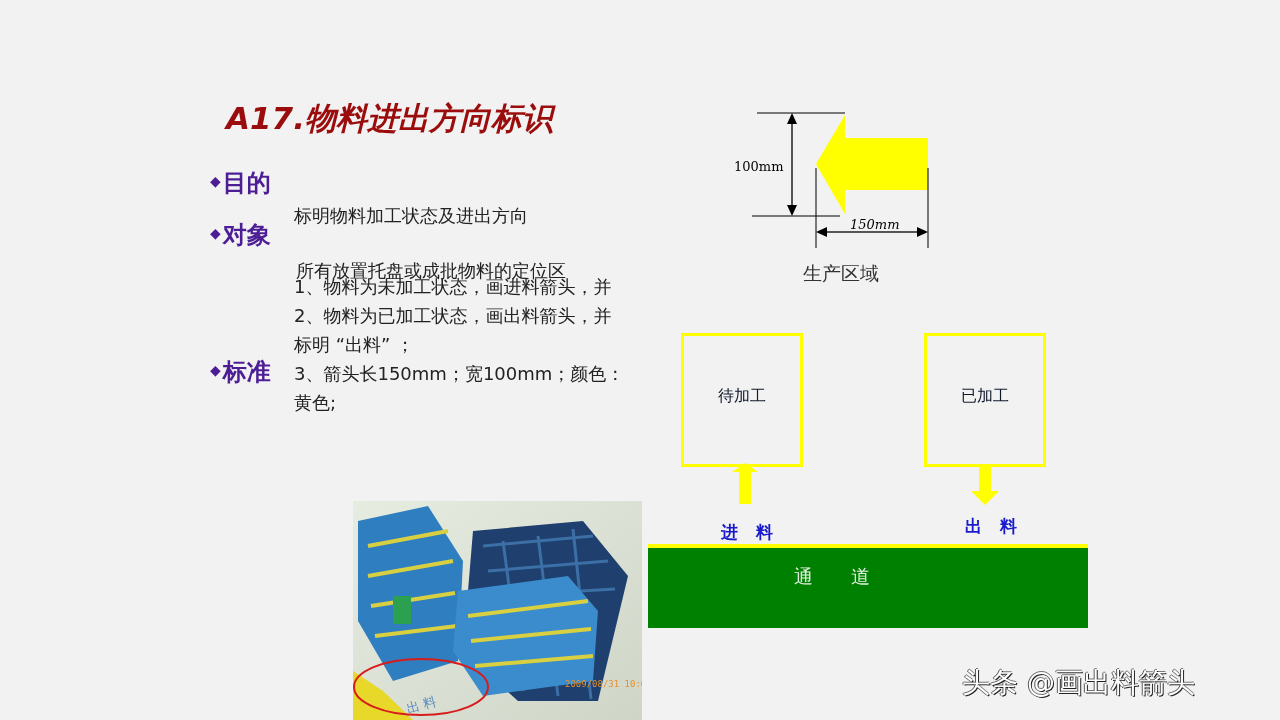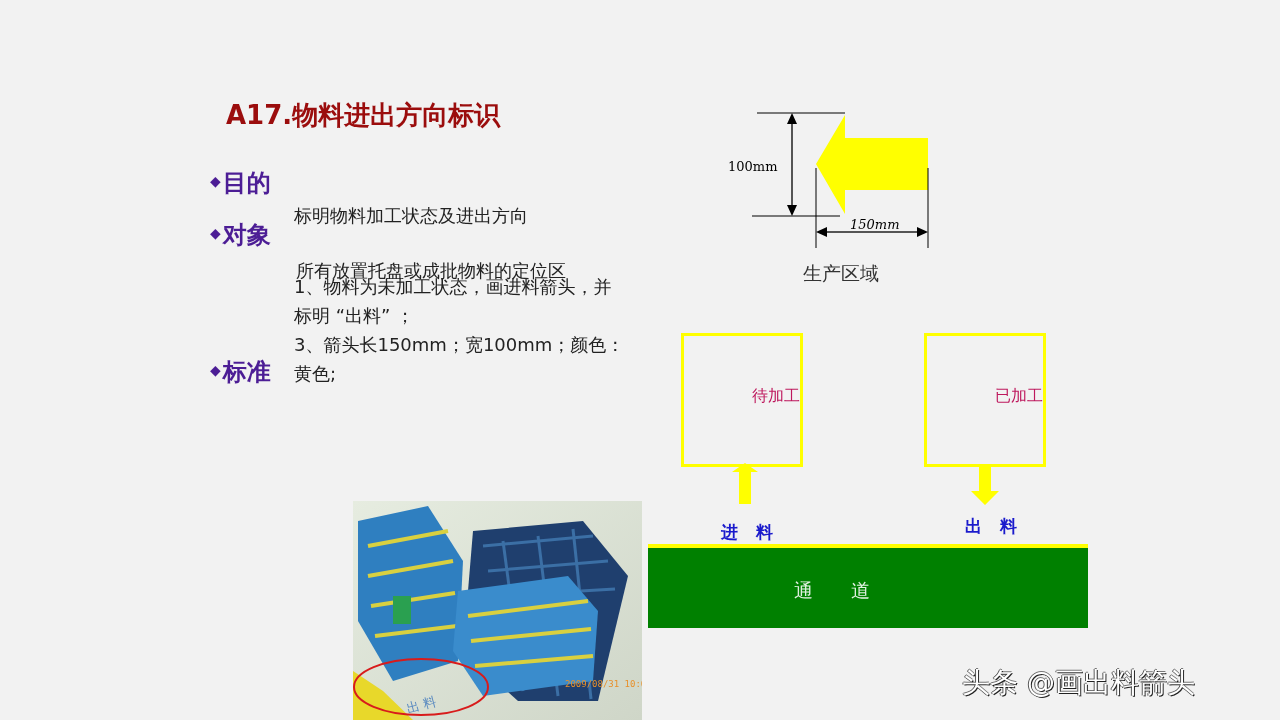--- a/index.html
+++ b/index.html
@@ -1,31 +1,31 @@
 <!DOCTYPE html>
 <html><head>
 <meta charset="utf-8">
 <style>
   html, body { margin:0; padding:0; }
   body { width:1280px; height:720px; background:#f2f2f2; position:relative; overflow:hidden;
          font-family:"DejaVu Sans", "Liberation Sans", sans-serif; }
   .abs { position:absolute; }
-  .title { left:226px; top:98px; font-size:26px; font-weight:bold; color:#9b0d0d; letter-spacing:0px; white-space:nowrap; }
+  .title { left:226px; top:98px; font-size:31px; font-weight:bold; color:#9b0d0d; letter-spacing:0px; white-space:nowrap;font-style:italic; }
   .label { font-size:24px; font-weight:bold; color:#4c1d95; white-space:nowrap; }
   .label .dot { font-size:14px; vertical-align:5px; margin-right:2px; }
   .txt { font-size:18px; color:#222; white-space:nowrap;margin-top:32px; }
   .std { left:294px; top:272px; width:340px; font-size:18px; color:#222; line-height:29px; }
   .std div { white-space:nowrap; }
   .zone-label { font-family:Liberation Serif, serif; font-size:19px; color:#333; }
   .mm { font-family:"DejaVu Serif", serif; font-size:13px; color:#000; }
   .box { border:3px solid #ffff00; box-sizing:border-box; width:122px; height:134px; background:transparent; }
-  .box span { position:absolute; top:50px; width:100%; text-align:right; font-size:16px; color:#be185d; }
+  .box span { position:absolute; top:50px; width:100%; text-align:center; font-size:16px; color:#0f172a; }
   .flow { font-family:"DejaVu Serif", serif; font-weight:bold; font-size:17px; color:#1a1acc; letter-spacing:6px; white-space:nowrap; }
   .road { left:648px; top:544px; width:440px; height:80px; background:#008000; border-top:4px solid #ffff00; }
-  .road span { position:absolute; left:146px; top:30px; font-family:"DejaVu Serif", serif; font-size:19px; color:#e0f0e0; letter-spacing:0; white-space:nowrap; }
+  .road span { position:absolute; left:146px; top:16px; font-family:"DejaVu Serif", serif; font-size:19px; color:#e0f0e0; letter-spacing:0; white-space:nowrap; }
   .photo { left:353px; top:501px; width:289px; height:219px; overflow:hidden; background:#d9e0d6; }
   .watermark { left:962px; top:664px; font-size:28px; color:#fff; white-space:nowrap;
                text-shadow: 1px 1px 0 #222, -1px 0 0 #555, 0 -1px 0 #777; }
 </style>
 </head>
 <body>
 
 <div class="abs title">A17.物料进出方向标识</div>
 
 <div class="abs label" style="left:210px; top:167px;">
@@ -36,20 +36,21 @@
 <div class="abs label" style="left:210px; top:219px;">
   <span class="dot">◆</span><span>对象</span>
 </div>
 <div class="abs txt" style="left:296px; top:227px;">所有放置托盘或成批物料的定位区</div>
 
 <div class="abs label" style="left:210px; top:356px;">
   <span class="dot">◆</span><span>标准</span>
 </div>
 <div class="abs std">
   <div>1、物料为未加工状态，画进料箭头，并</div>
+  <div>2、物料为已加工状态，画出料箭头，并</div>
   <div>标明 “出料” ；</div>
   <div>3、箭头长150mm；宽100mm；颜色：</div>
   <div>黄色;</div>
 </div>
 
 <div class="abs" style="left:720px; top:100px; width:240px; height:190px;">
   <svg width="240" height="150" style="position:absolute; left:0; top:0;">
 
     <line x1="37" y1="13" x2="125" y2="13" stroke="#000" stroke-width="1"></line>
     <line x1="32" y1="116" x2="120" y2="116" stroke="#000" stroke-width="1"></line>
@@ -60,21 +61,21 @@
 
     <polygon points="96,64 125,15 125,38 208,38 208,90 125,90 125,114" fill="#ffff00"></polygon>
 
     <line x1="96" y1="68" x2="96" y2="148" stroke="#000" stroke-width="1"></line>
     <line x1="208" y1="68" x2="208" y2="148" stroke="#000" stroke-width="1"></line>
 
     <line x1="99" y1="132" x2="205" y2="132" stroke="#555" stroke-width="2"></line>
     <polygon points="96,132 107,127 107,137" fill="#000"></polygon>
     <polygon points="208,132 197,127 197,137" fill="#000"></polygon>
   </svg>
-  <div class="abs mm" style="left:8px; top:59px;">100mm</div>
+  <div class="abs mm" style="left:14px; top:59px;">100mm</div>
   <div class="abs mm" style="left:130px; top:117px;font-style:italic;">150mm</div>
   <div class="abs zone-label" style="left:83px; top:161px;">生产区域</div>
 </div>
 
 <div class="abs box" style="left:681px; top:333px;">
   <span>待加工</span>
 </div>
 <div class="abs box" style="left:924px; top:333px;">
   <span>已加工</span>
 </div>

